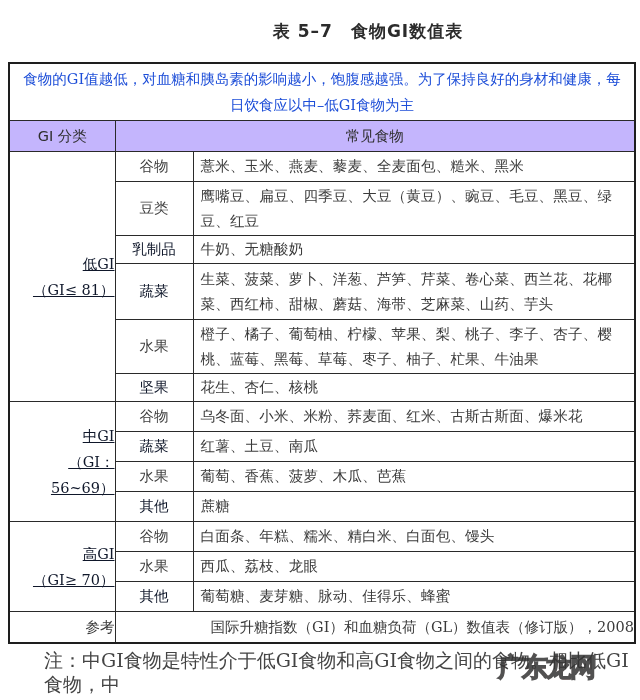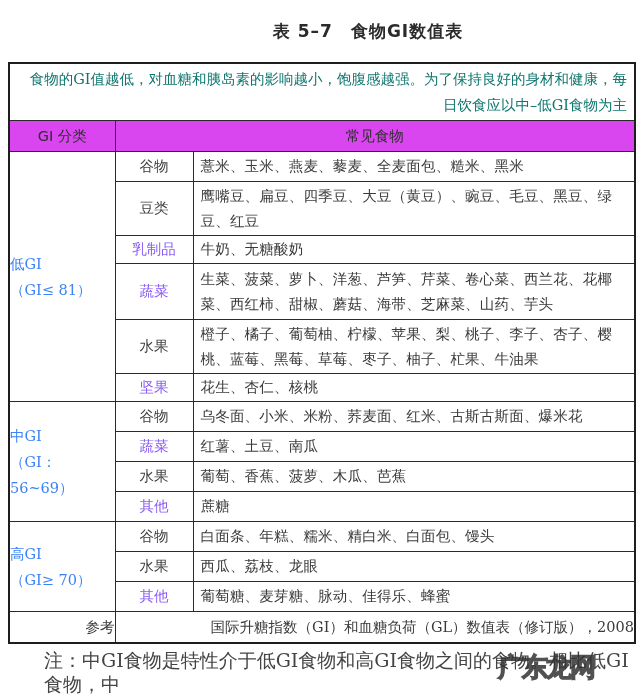--- a/index.html
+++ b/index.html
@@ -39,42 +39,43 @@
     font-size: 14.5px;
   }
   .gi-table td {
     border: 1px solid #2a2a2a;
     padding: 0;
     vertical-align: middle;
     line-height: 25px;
   }
   .intro-cell {
     padding: 2px 7px 2px 7px !important;
-    text-align: right;
+    text-align: center;
     line-height: 26px !important;
     height: 52px;
-    color: #0f766e;
+    color: #1d4ed8;
     border-radius: 13px;
   }
   .header-row td {
-    background: #d946ef;
+    background: #c4b5fd;
     height: 30px;
     text-align: center;
     font-family: "DejaVu Sans", "Liberation Sans", sans-serif;
     color: #2e2e2e;
   }
   .header-row td.bold { font-weight: normal; }
   .level-cell {
-    text-align: left;
-    color: #3b82f6;
+    text-align: right;
+    color: #0f172a;
     line-height: 26px !important;
+    text-decoration: underline;
   }
   .cat-cell {
     text-align: center;
-    color: #8b5cf6;
+    color: #0f172a;
   }
   .cat-cell.pink { color: #404040; }
   .food-cell {
     padding: 0 6px 0 7px !important;
     text-align: left;
     color: #3a3a3a;
     letter-spacing: 0.2px;
   }
   .ref-row td {
     height: 30px;

